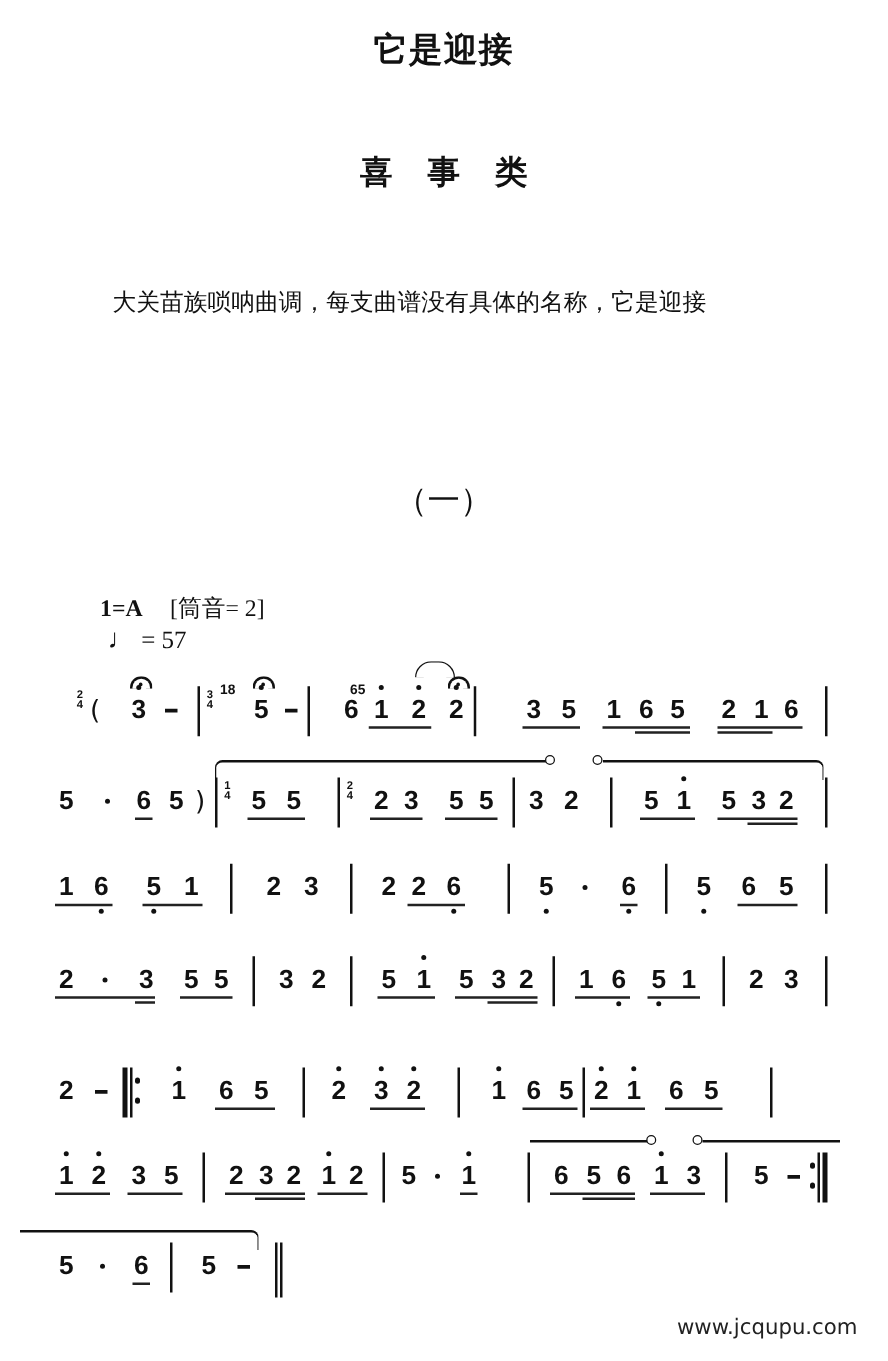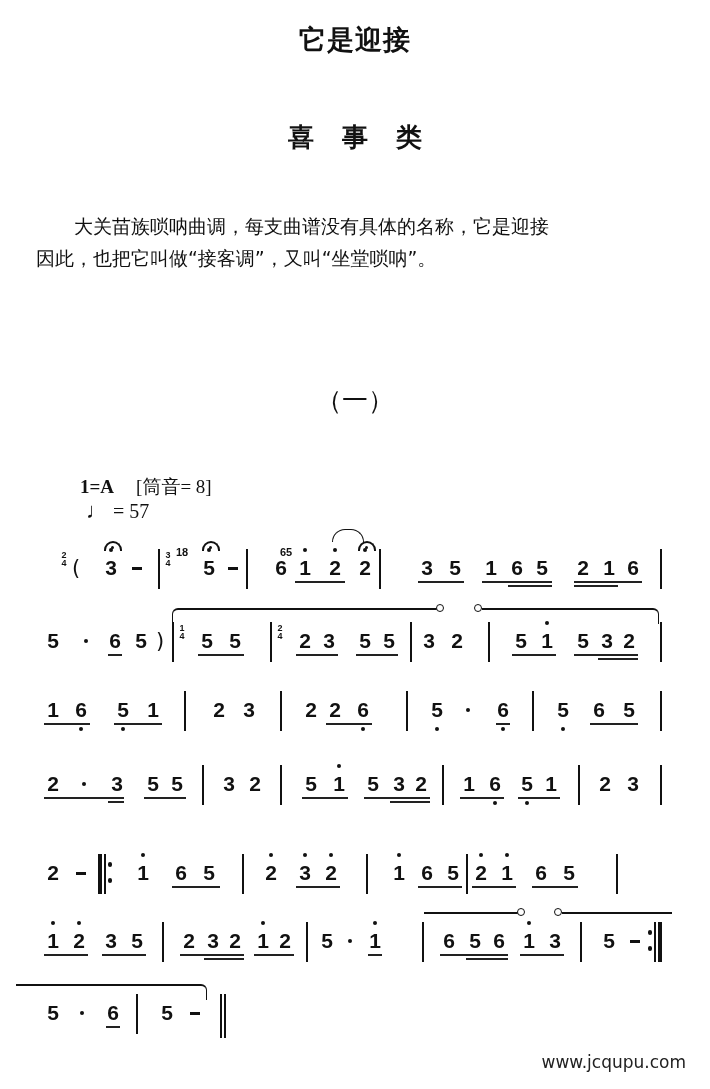--- a/index.html
+++ b/index.html
@@ -13,21 +13,21 @@
   }
   .subtitle {
     position: absolute; left: 0; width: 710px; top: 120px; text-align: center;
     font-family: "DejaVu Serif", serif; font-weight: bold; font-size: 26px; word-spacing: 0;
   }
   .subtitle span { margin: 0 14px; }
   .intro {
     position: absolute; left: 70px; top: 210px; width: 600px;
     font-family: "DejaVu Sans", sans-serif; font-size: 19px; line-height: 32px; color: #111;
   }
-  .intro p { margin: 0; white-space: nowrap; }
+  .intro p { margin: 16px; white-space: nowrap; }
   .intro p.first { text-indent: 2px; }
   .section-num {
     position: absolute; left: 0; width: 710px; top: 383px; text-align: center;
     font-family: "DejaVu Serif", serif; font-size: 26px;
   }
   .keyline {
     position: absolute; left: 80px; top: 474px; font-family: "Liberation Serif", serif;
     font-weight: bold; font-size: 19px;
   }
   .keyline .bracket { font-weight: normal; margin-left: 22px; }
@@ -73,27 +73,26 @@
 <body>
 
 <div class="title">它是迎接</div>
 
 <div class="subtitle">
   <span>喜</span><span>事</span><span>类</span>
 </div>
 
 <div class="intro">
   <p class="first" style="padding-left:2px;">大关苗族唢呐曲调，每支曲谱没有具体的名称，它是迎接</p>
-  <p style="margin-left:-34px;">因此，也把它叫做“接客调”，又叫“坐堂唢呐”。</p>
 </div>
 
 <div class="section-num">（一）</div>
 
 <div class="keyline">
-  <span>1=A</span><span class="bracket">[筒音= 8]</span>
+  <span>1=A</span><span class="bracket">[筒音= 2]</span>
 </div>
 <div class="tempo">
   <span class="note">♩</span>
   <span>= 57</span>
 </div>
 
 <div class="row" style="top:555px;">
   <div class="ts" style="left:18px;">2<br>4</div>
   <div class="paren" style="left:30px;">(</div>
   <div class="n" style="left:62px;">3<span class="hi"></span></div>

